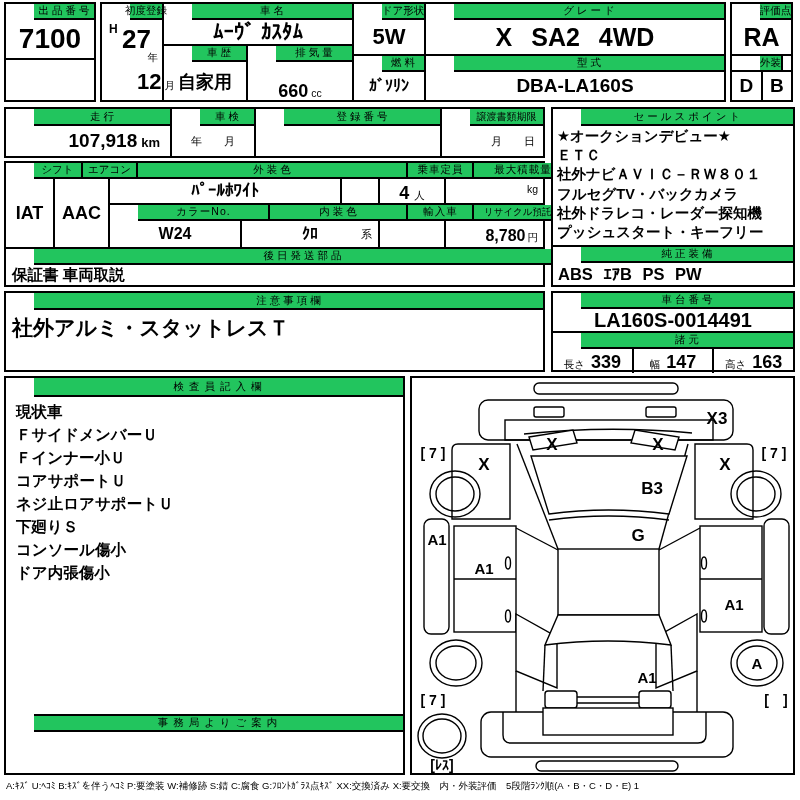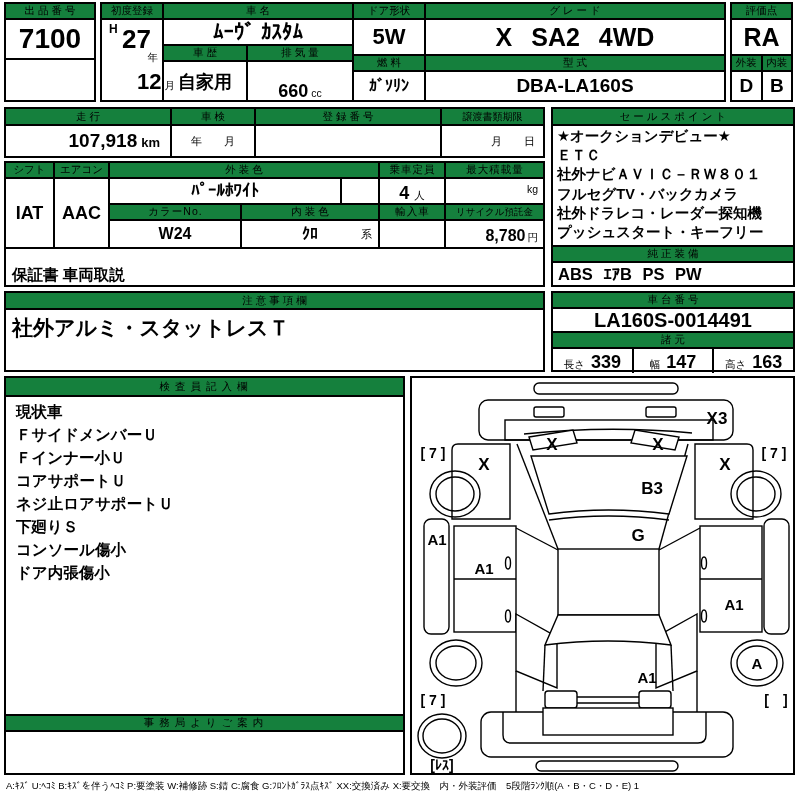--- a/index.html
+++ b/index.html
@@ -1,21 +1,21 @@
 <!DOCTYPE html>
 <html><head>
 <meta charset="utf-8">
 <style>
   html,body{margin:0;padding:0;background:#fff;}
   .sheet{position:relative;width:800px;height:800px;background:#fff;color:#000;
          font-family:"Liberation Sans","DejaVu Sans",sans-serif;overflow:hidden;}
   .abs{position:absolute;box-sizing:border-box;}
   .blk{position:absolute;box-sizing:border-box;border:2px solid #000;background:#fff;}
-  .hdr{background:#15803d;display:flex;align-items:center;justify-content:center;
-       font-size:10.5px;letter-spacing:3px;text-indent:3px;white-space:nowrap;box-sizing:border-box;}
+  .hdr{background:#22c55e;display:flex;align-items:center;justify-content:center;
+       font-size:10.5px;letter-spacing:3px;text-indent:3px;white-space:nowrap;box-sizing:border-box;margin-left:28px;}
   .val{display:flex;align-items:center;justify-content:center;font-weight:bold;
        white-space:nowrap;box-sizing:border-box;}
   .bb{border-bottom:2px solid #000;}
   .br{border-right:2px solid #000;}
   .ls0{letter-spacing:0;text-indent:0;}
   .ls1{letter-spacing:1px;text-indent:1px;}
   .s9{font-size:9.5px;}
   .s10{font-size:10px;}
   .unit{font-weight:bold;}
   .col{display:flex;flex-direction:column;box-sizing:border-box;}
@@ -150,20 +150,21 @@
     <div class="val abs br bb" style="left:236px;top:58px;width:138px;height:28px;font-size:16px;position:absolute;">
       <span>ｸﾛ</span>
       <span style="position:absolute;right:6px;bottom:5px;font-size:11px;font-weight:normal;">系</span>
     </div>
     <div class="val abs br bb" style="left:374px;top:58px;width:66px;height:28px;"></div>
     <div class="val abs bb" style="left:440px;top:58px;width:97px;height:28px;justify-content:flex-end;align-items:baseline;padding:6px 5px 0 0;gap:2px;">
       <span style="font-size:16px;">8,780</span>
       <span style="font-size:10.5px;font-weight:normal;">円</span>
     </div>
 
+    <div class="hdr abs bb" style="left:0;top:86px;width:537px;height:16px;">後日発送部品</div>
     <div class="val abs" style="left:0;top:102px;width:585px;height:20px;justify-content:flex-start;padding-left:6px;font-size:15.5px;">保証書 車両取説</div>
   </div>
 
   <div class="blk col" style="left:4px;top:291px;width:541px;height:81px;">
     <div class="hdr bb" style="height:17px;">注意事項欄</div>
     <div style="flex:1;font-weight:bold;font-size:21px;padding:4px 6px;">社外アルミ・スタットレスＴ</div>
   </div>
 
   <div class="blk col" style="left:551px;top:107px;width:244px;height:180px;">
     <div class="hdr bb" style="height:17px;">セールスポイント</div>

